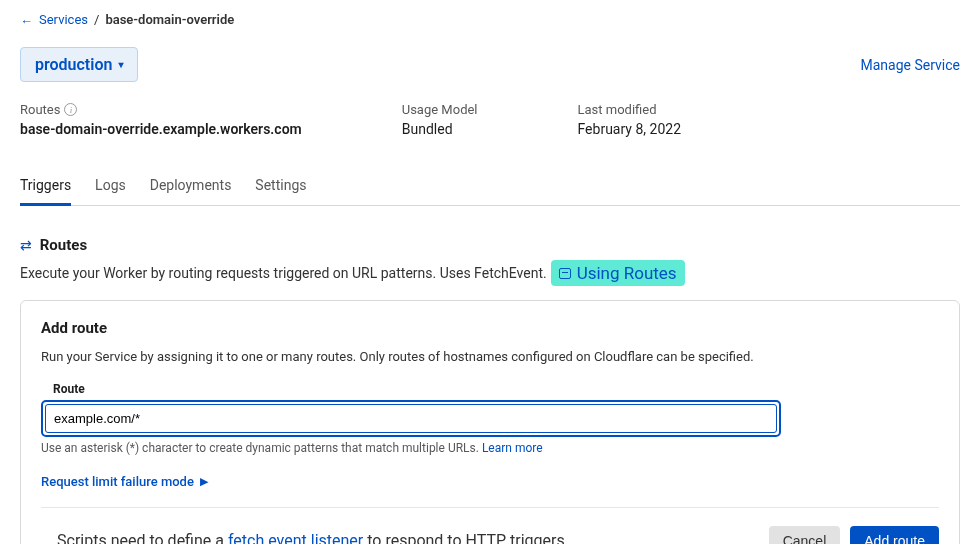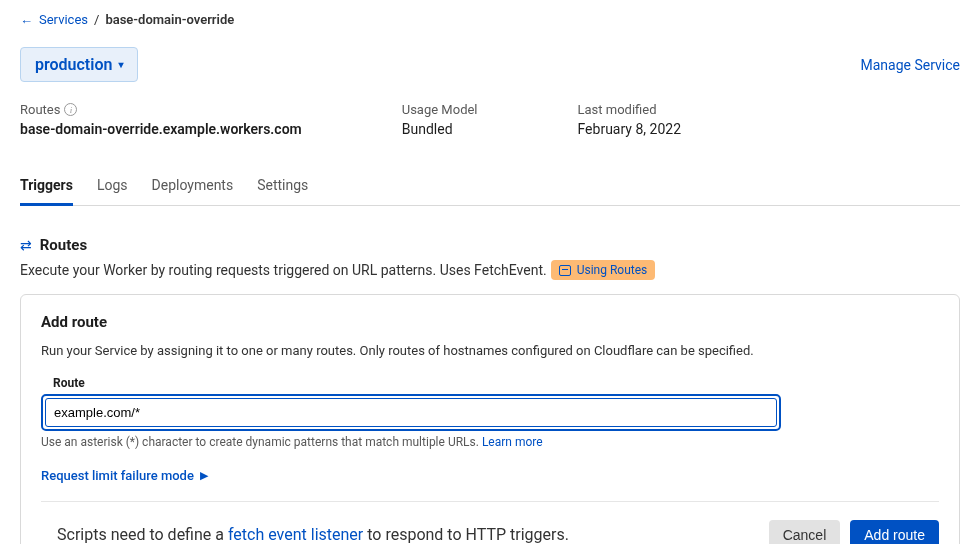--- a/index.html
+++ b/index.html
@@ -17,27 +17,27 @@
 .manage-link { color: #0051c3; text-decoration: none; font-size: 14px; }
 
 .meta-row { display: flex; gap: 100px; margin-bottom: 30px; }
 .meta-col .meta-label { font-size: 13px; color: #595959; margin-bottom: 4px; display: flex; align-items: center; gap: 4px; }
 .meta-col .meta-value { font-size: 14px; font-weight: 600; color: #1d1d1d; }
 .meta-col .meta-value.normal { font-weight: 400; }
 .info-icon { display: inline-flex; width: 13px; height: 13px; border: 1px solid #999; border-radius: 50%; align-items: center; justify-content: center; font-size: 9px; color: #999; font-style: italic; font-family: serif; }
 
 .tabs { display: flex; gap: 24px; border-bottom: 1px solid #d9d9d9; margin-bottom: 30px; }
 .tab { padding: 10px 0; font-size: 14px; color: #595959; cursor: pointer; border-bottom: 3px solid transparent; margin-bottom: -1px; }
-.tab.active { color: #1d1d1d; font-weight: 700; border-bottom-color: #0051c3; }
+.tab.active { color: #1d1d1d; font-weight: 400; border-bottom-color: #0051c3; }
 
 .section-header { display: flex; align-items: center; gap: 8px; margin-bottom: 6px; }
 .routes-icon { color: #0051c3; font-size: 14px; line-height: 1; }
 .section-title { font-size: 15px; font-weight: 700; }
 .section-desc { font-size: 14px; color: #333; margin-bottom: 14px; display: flex; align-items: center; gap: 4px; }
-.doc-chip { display: inline-flex; align-items: center; gap: 6px; background: #fdba74; border-radius: 4px; padding: 3px 8px; font-size: 12px; color: #0051c3; cursor: pointer; }
+.doc-chip { display: inline-flex; align-items: center; gap: 6px; background: #5eead4; border-radius: 4px; padding: 3px 8px; font-size: 17px; color: #0051c3; cursor: pointer; }
 .doc-chip .book { width: 12px; height: 11px; border: 1.3px solid #0051c3; border-radius: 2px; position: relative; }
 .doc-chip .book::after { content:""; position:absolute; left:2px; right:2px; top:3px; border-top:1px solid #0051c3; }
 
 .panel { border: 1px solid #d9d9d9; border-radius: 6px; padding: 18px 20px; }
 .panel-title { font-size: 15px; font-weight: 700; margin-bottom: 10px; }
 .panel-desc { font-size: 13px; color: #333; margin-bottom: 15px; line-height: 1.5; }
 .field-label { font-size: 12px; font-weight: 700; margin-bottom: 4px; padding-left: 12px; }
 .route-input-wrap { border: 2px solid #0051c3; border-radius: 5px; padding: 2px; margin-bottom: 4px; width: 740px; }
 .route-input { width: 100%; border: 1px solid #0051c3; border-radius: 3px; padding: 6px 8px; font-size: 13px; outline: none; }
 .helper { font-size: 12px; color: #595959; margin-bottom: 18px; }

